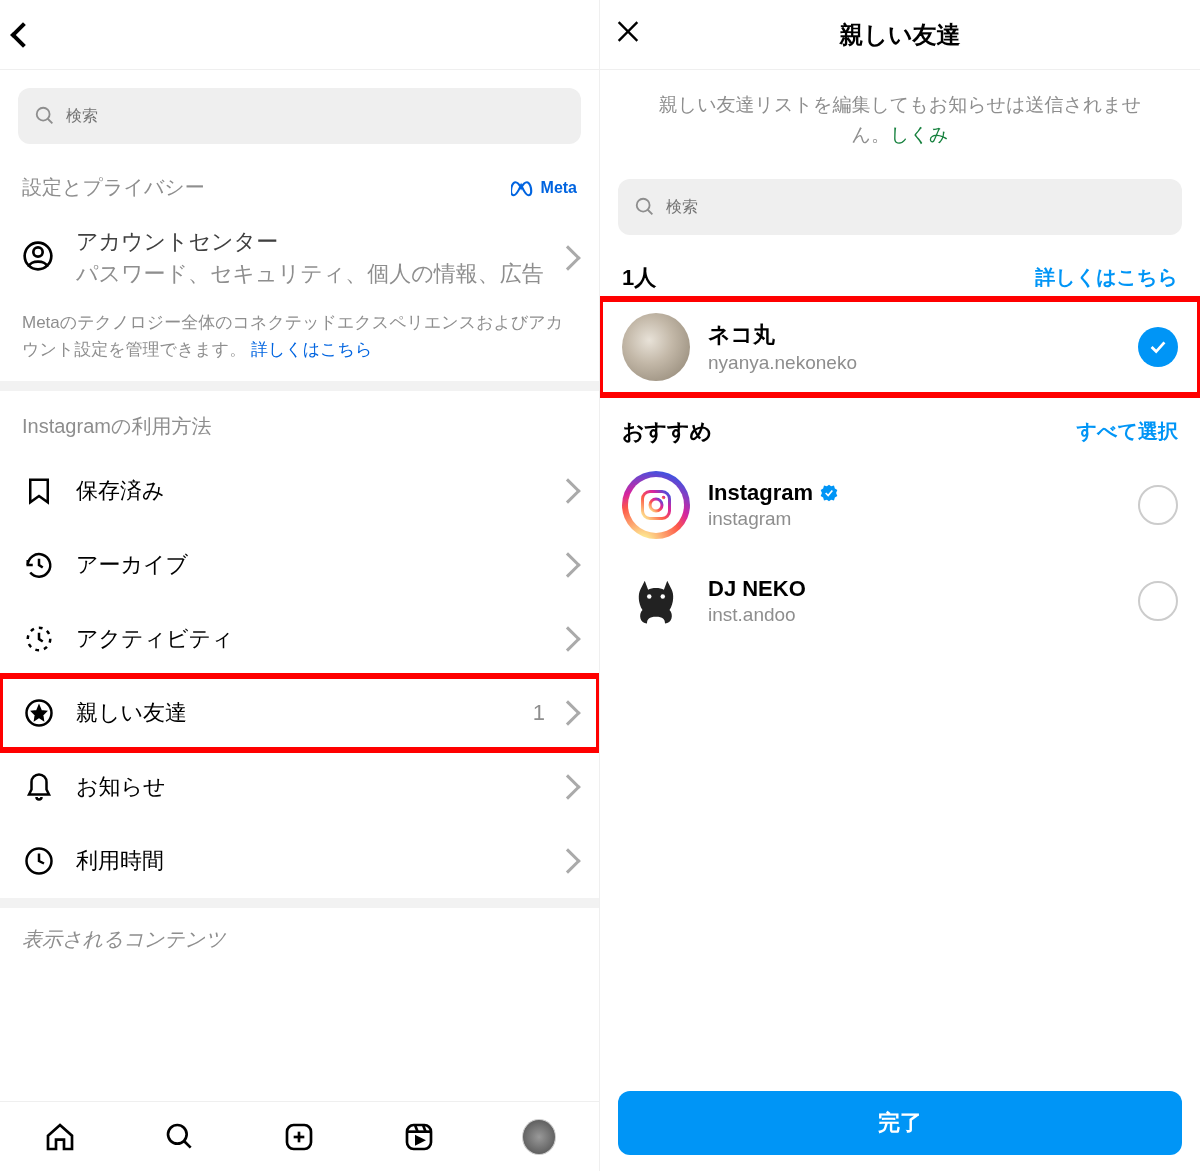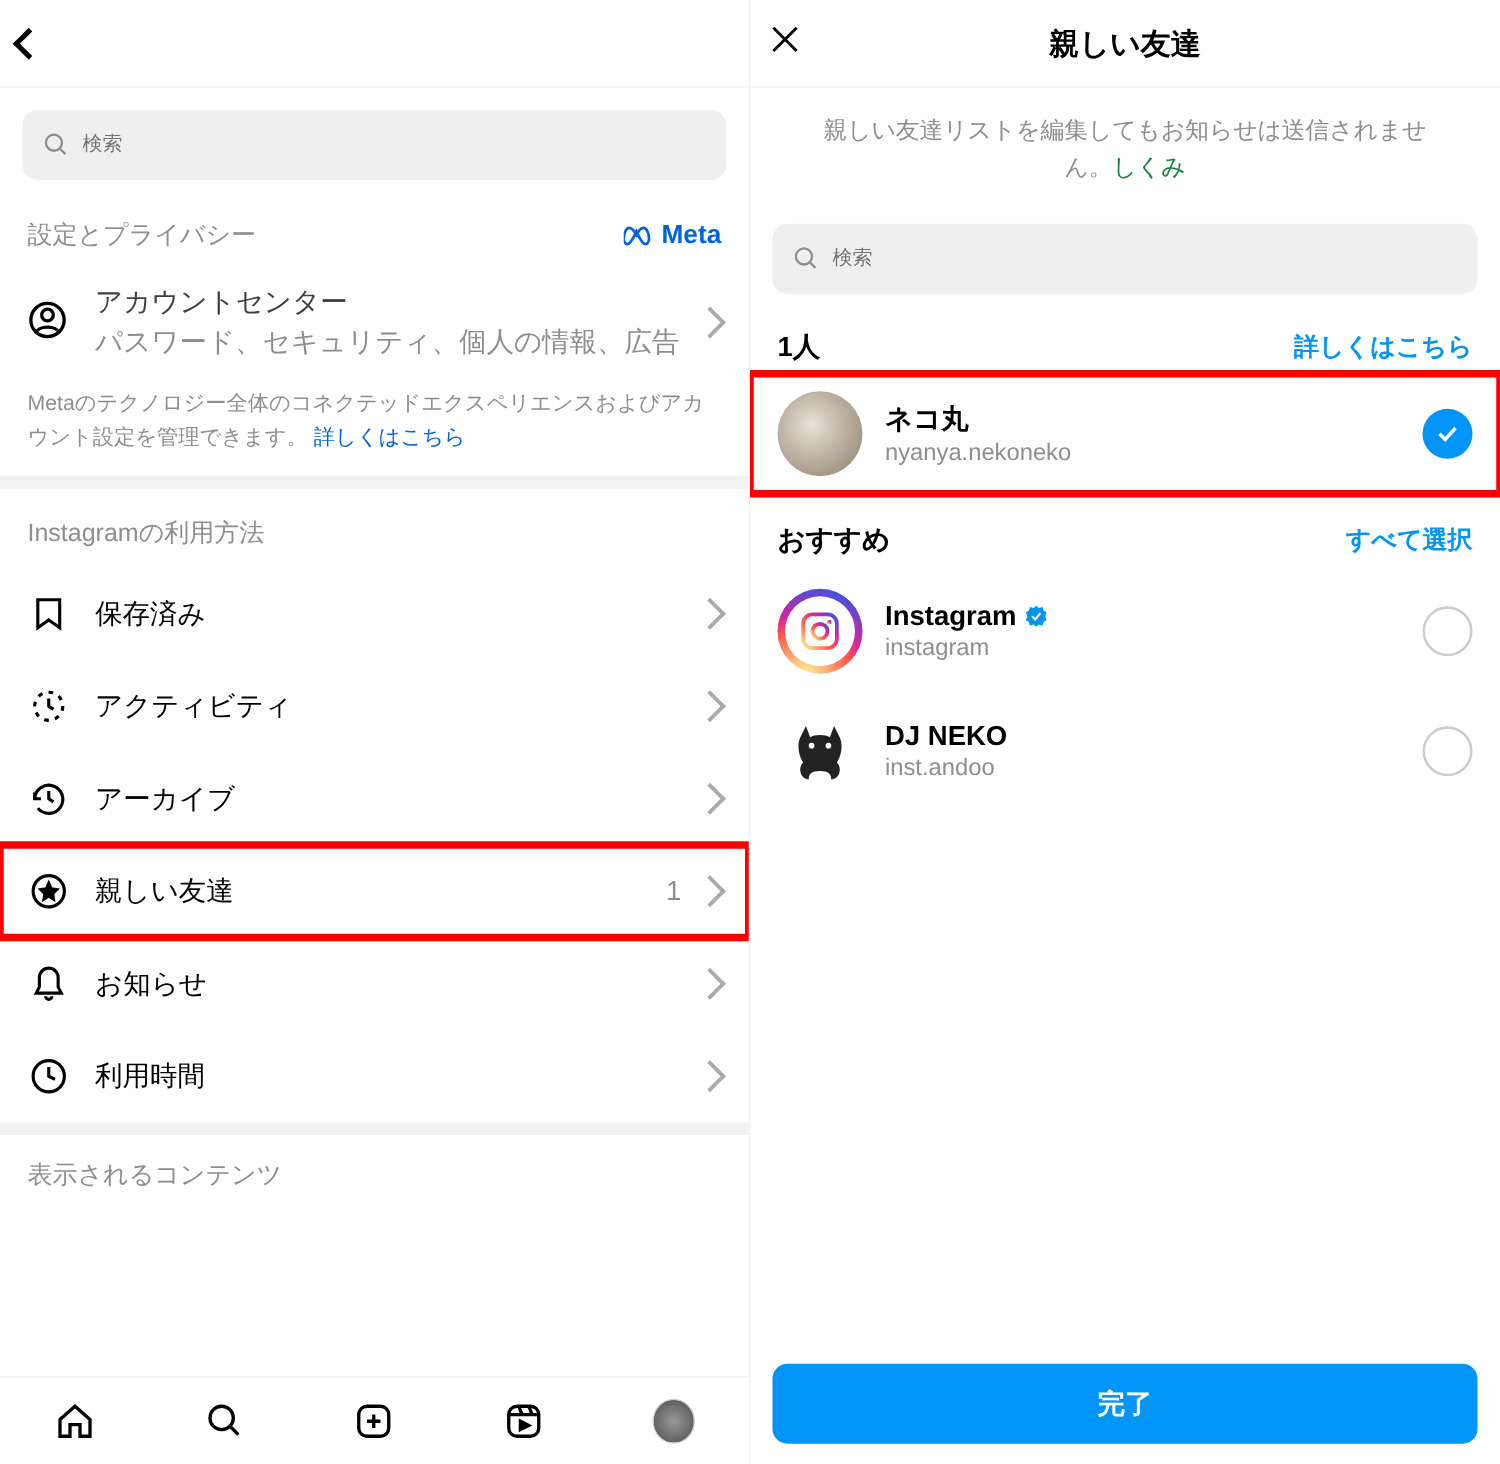--- a/index.html
+++ b/index.html
@@ -31,21 +31,21 @@
       border: none; background: transparent; font-size: 16px; color: #8e8e8e;
       flex: 1; outline: none; margin-left: 10px;
     }
     .search-icon { width: 22px; height: 22px; stroke: #8e8e8e; fill: none; stroke-width: 2; }
 
     .section-head {
       display: flex; justify-content: space-between; align-items: center;
       padding: 12px 22px 10px;
     }
     .section-head .label { color: #8e8e8e; font-size: 20px; font-weight: 500; }
-    .meta-label { color: #0064e0; font-size: 21px; font-weight: 700; display: flex; align-items: center; gap: 4px; justify-content: flex-end; }
+    .meta-label { color: #0064e0; font-size: 16px; font-weight: 700; display: flex; align-items: center; gap: 4px; justify-content: flex-end; }
 
     .account-center {
       display: flex; align-items: center; padding: 16px 22px;
     }
     .account-center .icn { width: 40px; margin-right: 14px; }
     .account-center .texts { flex: 1; }
     .account-center .t1 { font-size: 22px; color: #404040; }
     .account-center .t2 { font-size: 22px; color: #8e8e8e; margin-top: 2px; }
     .chevron { width: 18px; height: 18px; border-top: 3px solid #aaa; border-right: 3px solid #aaa; transform: rotate(45deg); }
 
@@ -58,21 +58,21 @@
       color: #8e8e8e; font-size: 20px; padding: 22px 22px 14px;
     }
     .row {
       display: flex; align-items: center; padding: 20px 22px;
     }
     .row .icn { width: 34px; height: 34px; margin-right: 20px; display: flex; align-items: center; justify-content: center; }
     .row .label { flex: 1; font-size: 22px; color: #000; }
     .row .count { font-size: 22px; color: #8e8e8e; margin-right: 14px; }
     .row.highlight { outline: 6px solid #ff0000; outline-offset: -3px; }
 
-    .content-section .title { color: #8e8e8e; font-size: 20px; padding: 18px 22px; }
+    .content-section .title { color: #8e8e8e; font-size: 20px; padding: 18px 22px; font-style: italic; }
 
     .bottom-bar {
       height: 70px; display: flex; align-items: center; justify-content: space-around;
       border-top: 1px solid #efefef; position: absolute; bottom: 0; left: 0; right: 0; background: #fff;
     }
     .bottom-bar .bi { width: 34px; height: 34px; display: flex; align-items: center; justify-content: center; }
     .avatar-small { width: 36px; height: 36px; border-radius: 50%; background: radial-gradient(circle, #999 0%, #5a5a5a 80%); border: 1px solid #ccc; }
 
     
     .info-text { text-align: center; color: #8e8e8e; font-size: 19px; padding: 20px 40px 10px; line-height: 1.6; }
@@ -178,37 +178,37 @@
               <path d="M5 3 H19 V21 L12 16 L5 21 Z"></path>
             </svg>
         </div>
         <div class="label">保存済み</div>
         <div class="chevron"></div>
       </div>
 
       <div class="row">
         <div class="icn">
           <svg viewBox="0 0 24 24" width="30" height="30" fill="none" stroke="#000" stroke-width="2">
-              <circle cx="12" cy="12" r="9" stroke-dasharray="3 4"></circle>
-              <polyline points="12 7 12 12 15 14"></polyline>
-            </svg>
-        </div>
-        <div class="label">アクティビティ</div>
-        <div class="chevron"></div>
-      </div>
-
-      <div class="row">
-        <div class="icn">
-          <svg viewBox="0 0 24 24" width="30" height="30" fill="none" stroke="#000" stroke-width="2">
               <path d="M3 12 A9 9 0 1 1 5 18"></path>
               <polyline points="3 8 3 12 7 12"></polyline>
               <polyline points="12 7 12 12 15 14"></polyline>
             </svg>
         </div>
         <div class="label">アーカイブ</div>
+        <div class="chevron"></div>
+      </div>
+
+      <div class="row">
+        <div class="icn">
+          <svg viewBox="0 0 24 24" width="30" height="30" fill="none" stroke="#000" stroke-width="2">
+              <circle cx="12" cy="12" r="9" stroke-dasharray="3 4"></circle>
+              <polyline points="12 7 12 12 15 14"></polyline>
+            </svg>
+        </div>
+        <div class="label">アクティビティ</div>
         <div class="chevron"></div>
       </div>
 
       <div class="row highlight">
         <div class="icn">
           <svg viewBox="0 0 24 24" width="30" height="30" fill="none" stroke="#000" stroke-width="2">
               <circle cx="12" cy="12" r="10"></circle>
               <path d="M12 7 L13.5 10.5 L17 11 L14.5 13.5 L15 17 L12 15 L9 17 L9.5 13.5 L7 11 L10.5 10.5 Z" fill="#000"></path>
             </svg>
         </div>

